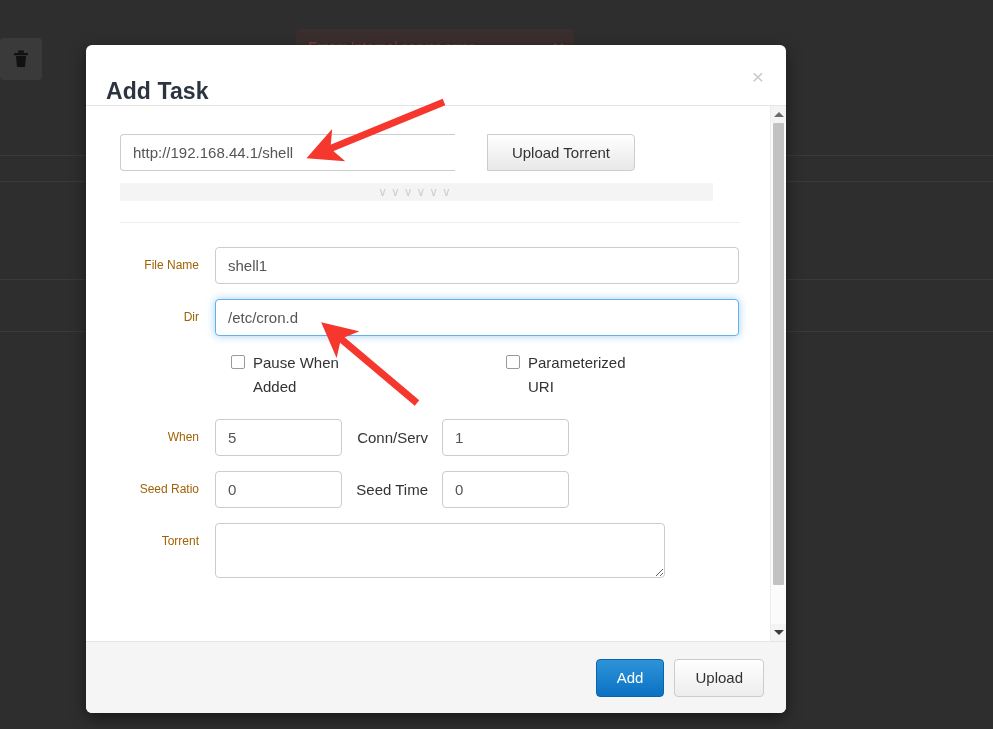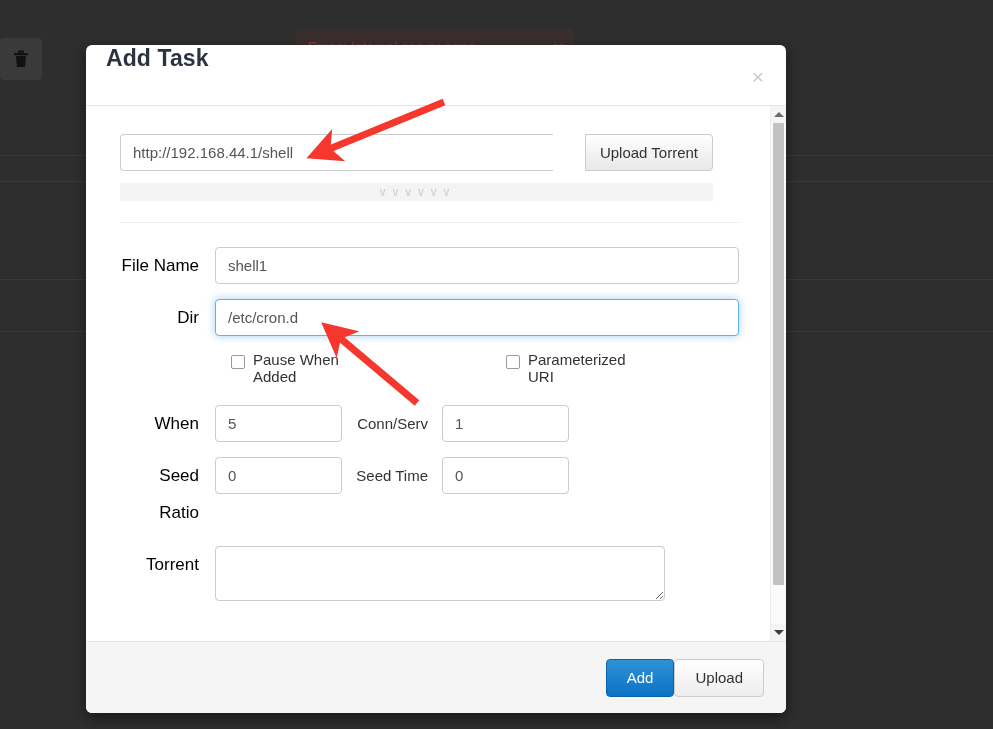--- a/index.html
+++ b/index.html
@@ -56,21 +56,21 @@
     background: #ffffff;
     border-radius: 6px;
     box-shadow: 0 5px 15px rgba(0,0,0,.5);
     display: flex; flex-direction: column;
     overflow: hidden;
   }
   .modal-header {
     height: 61px;
     border-bottom: 1px solid #e5e5e5;
     padding: 0 20px;
-    display: flex; align-items: flex-start;
+    display: flex; align-items: flex-end;
     position: relative;
     flex: 0 0 auto;
   }
   .modal-title {
     font-size: 23px; font-weight: bold; color: #2b3440;
     letter-spacing: .1px;
   }
   .modal-close {
     position: absolute; right: 18px; top: 17px;
     font-size: 21px; line-height: 1;
@@ -116,39 +116,39 @@
     border-left: 5px solid transparent;
     border-right: 5px solid transparent;
     display:block;
   }
   .sb-arrow.up i { border-bottom: 5px solid #6b6b6b; }
   .sb-arrow.down i { border-top: 5px solid #3d3d3d; }
 
   
   .uri-row {
     display: flex;
-    width: 593px;
+    width: 515px;
   }
   .uri-input {
     flex: 1 1 auto;
     height: 37px;
     border: 1px solid #ccc;
     border-right: none;
     border-radius: 4px 0 0 4px;
     padding: 6px 12px;
     font-size: 15px;
     color: #555;
     font-family: "Liberation Sans", sans-serif;
     outline: none;
     background: #fff;
   }
   .upload-btn {
     flex: 0 0 auto;
     height: 37px;
-    padding: 0 14px;
+    padding: 0 24px;
     font-size: 15px;
     color: #333;
     background: linear-gradient(#fff, #e8e8e8);
     border: 1px solid #ccc;
     border-radius: 0 4px 4px 0;
     cursor: pointer;
     font-family: "Liberation Sans", sans-serif;
     white-space: nowrap;
     margin-left: 32px;
   }
@@ -178,22 +178,22 @@
   .form-row {
     display: flex;
     align-items: flex-start;
     margin-bottom: 15px;
   }
   .lbl {
     width: 95px;
     flex: 0 0 95px;
     text-align: right;
     padding-right: 16px;
-    font-size: 17px;
-    color: #000000;
+    font-size: 12px;
+    color: #a16207;
     line-height: 37px;
   }
   .txt {
     height: 37px;
     border: 1px solid #ccc;
     border-radius: 4px;
     padding: 6px 12px;
     font-size: 15px;
     color: #555;
     background: #fff;
@@ -225,33 +225,34 @@
     width: 14px; height: 14px;
     margin: 4px 8px 0 0;
     flex: 0 0 14px;
     appearance: none; -webkit-appearance: none;
     border: 1px solid #9a9a9a;
     border-radius: 2px;
     background: #fff;
     cursor: pointer;
   }
   .chk-label {
-    font-size: 15px; color: #333; line-height: 17px;
+    font-size: 15px; color: #333; line-height: 24px;
     max-width: 110px;
     cursor: pointer;
   }
 
   
   .modal-footer {
     flex: 0 0 auto;
     height: 72px;
     background: #f5f5f5;
     border-top: 1px solid #e5e5e5;
     display: flex; align-items: center; justify-content: flex-end;
     padding: 0 22px;
+    gap: 10px;
   }
   .btn {
     height: 38px; padding: 0 20px;
     font-size: 15px; border-radius: 4px;
     cursor: pointer;
     font-family: "Liberation Sans", sans-serif;
   }
   .btn-primary {
     background: linear-gradient(#2d93d8, #0b72c4);
     border: 1px solid #0a63ab;

